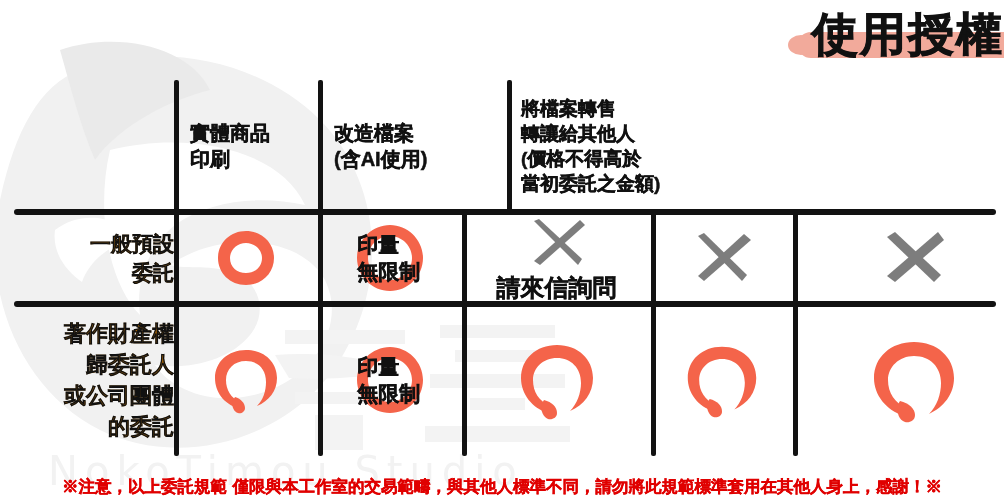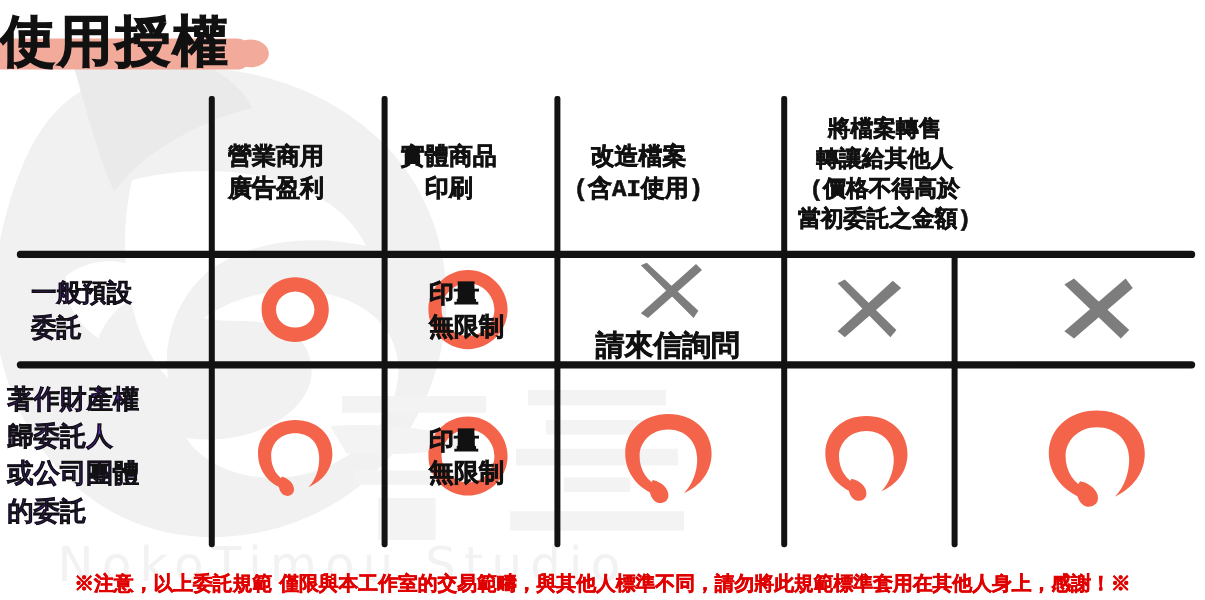--- a/index.html
+++ b/index.html
@@ -41,21 +41,21 @@
     font-family: "DejaVu Sans", "Liberation Sans", sans-serif;
     white-space: nowrap;
   }
 
   
   .title-wrap {
     position: absolute;
     left: 0; top: 6px;
     width: 1004px;
     height: 70px;
-    text-align: left;
+    text-align: right;
   }
   .title-inner {
     position: relative;
     display: inline-block;
   }
   .title-hl {
     position: absolute;
     left: -14px; right: -18px;
     bottom: 4px;
     height: 26px;
@@ -133,45 +133,45 @@
     z-index: 4;
   }
   #hr1 { top: 129px; }
   #hr2 { top: 221px; }
 
   
   .r-head { height: 132px; }
   .r-head .cell { align-items: center; }
   .head-txt {
     padding-left: 16px;
-    font-family: Liberation Mono, monospace;
+    font-family: Liberation Sans, sans-serif;
     font-weight: bold;
     font-size: 20px;
     line-height: 26px;
     color: #111111;
     white-space: pre-line;
-    text-align: center;
     -webkit-text-stroke: 0.5px #111111;
   }
   .c5 .head-txt { font-size: 19px; line-height: 25px; padding-left: 14px; }
 
   
   .r1 { height: 92px; }
   .r2 { height: 152px; }
   .r-body .cell { align-items: center; justify-content: center; }
 
   .rowlabel {
     width: 100%;
     padding-left: 26px;
     font-family: "DejaVu Serif", "Liberation Serif", serif;
     font-weight: bold;
     font-size: 21px;
     line-height: 29px;
-    color: #6d28d9;
+    color: #a16207;
     white-space: pre-line;
+    text-align: right;
     -webkit-text-stroke: 0.5px #111111;
   }
   .r2 .rowlabel { font-size: 22px; line-height: 31px; padding-left: 6px; }
 
   
   .mark-box {
     position: relative;
     width: 100%; height: 100%;
     display: flex; align-items: center; justify-content: center;
   }
@@ -268,24 +268,20 @@
     </span>
   </div>
 
   <div class="tbl">
 
     <div class="hrule" id="hr1"></div>
     <div class="hrule" id="hr2"></div>
 
     <div class="tbl-row r-head">
       <div class="cell c0"></div>
-      <div class="cell c1 vdiv">
-        <div class="head-txt">營業商用
-廣告盈利</div>
-      </div>
       <div class="cell c2 vdiv">
         <div class="head-txt">實體商品
 印刷</div>
       </div>
       <div class="cell c3 vdiv">
         <div class="head-txt">改造檔案
 (含AI使用)</div>
       </div>
       <div class="cell c5 vdiv">
         <div class="head-txt">將檔案轉售

